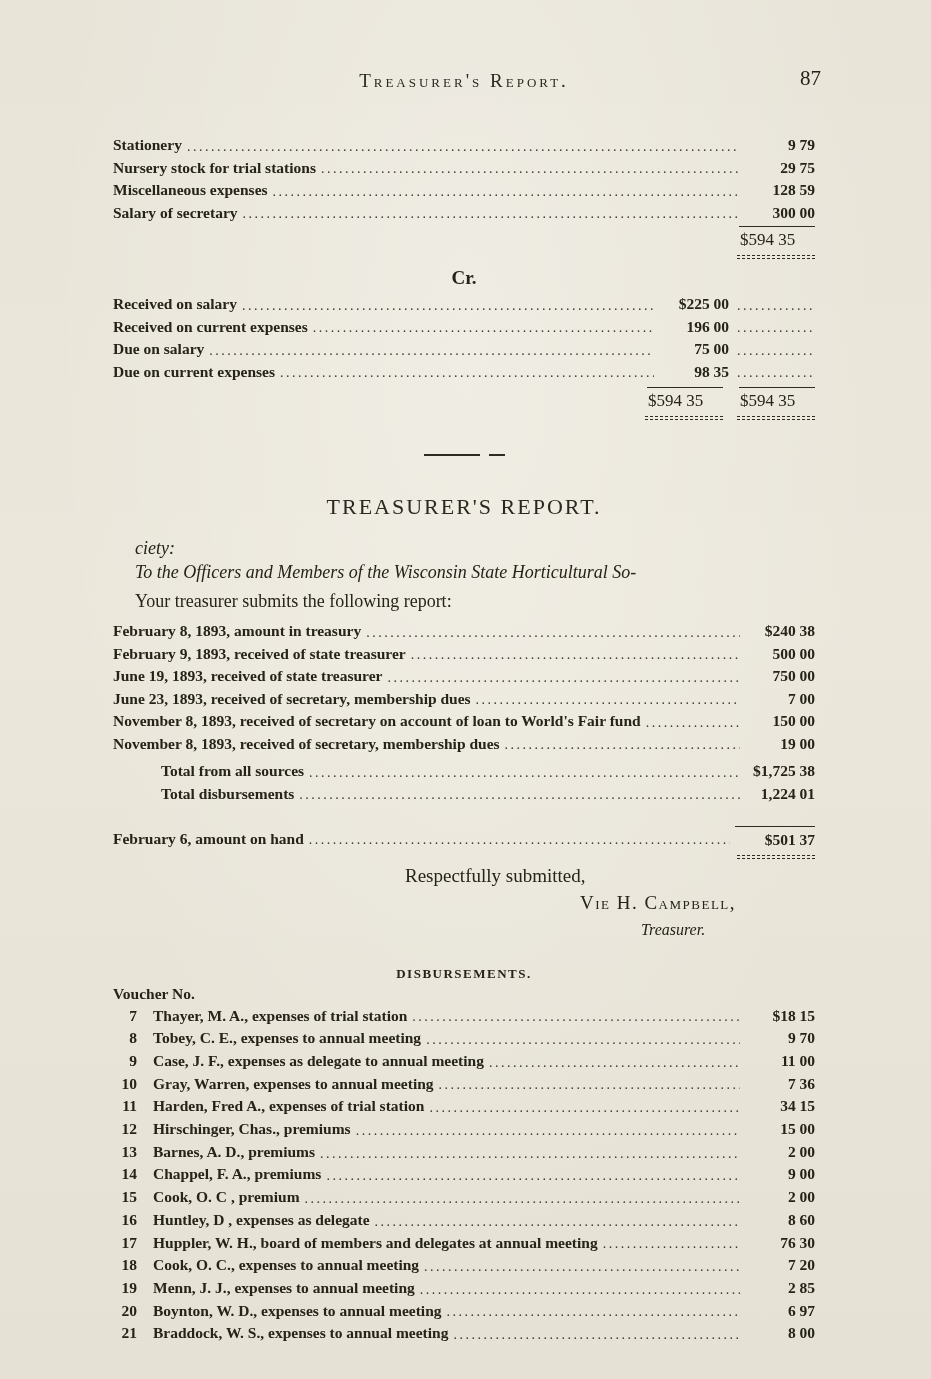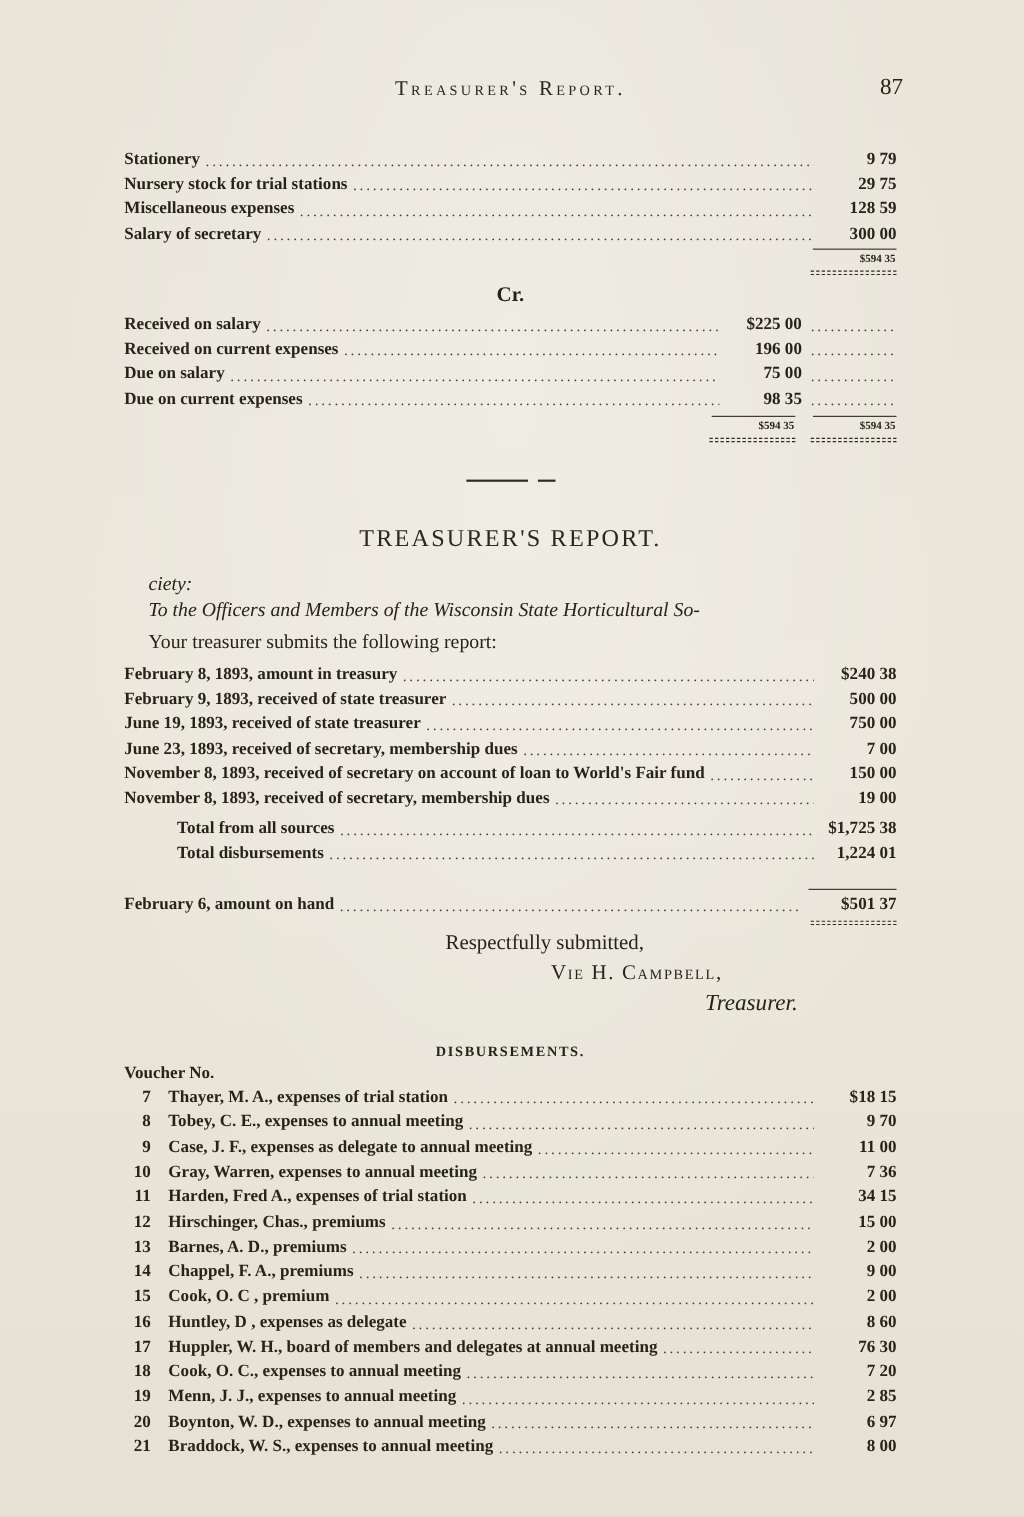--- a/index.html
+++ b/index.html
@@ -18,37 +18,37 @@
 
   
   .running-head { position: relative; height: 26px; margin-bottom: 38px; }
   .head-title {
     position: absolute; left: 50%; transform: translateX(-50%);
     font-variant: small-caps; letter-spacing: 3px; font-size: 19px; color: #2b2820;
   }
   .page-num { position: absolute; right: -6px; top: -4px; font-size: 21px; }
 
   
-  .row { display: flex; align-items: flex-end; font-size: 15.5px; font-weight: bold; line-height: 22.5px; white-space: nowrap; font-family: Liberation Serif, serif; }
+  .row { display: flex; align-items: center; font-size: 15.5px; font-weight: bold; line-height: 22.5px; white-space: nowrap; font-family: Liberation Serif, serif; }
   .lbl { flex: none; }
   .dots { flex: 1 1 auto; overflow: hidden; height: 21px; font-weight: normal; color: #403c32; margin: 0 5px; }
   .dots::before {
     content: "..........................................................................................................................................................";
     letter-spacing: 2.5px; font-size: 14px;
   }
   .amt { flex: none; min-width: 70px; text-align: right; }
   .tail { flex: none; width: 78px; overflow: hidden; height: 21px; font-weight: normal; color: #403c32; margin-left: 8px; }
   .tail::before { content: "......................"; letter-spacing: 2.5px; font-size: 14px; }
 
   
   .total-block { display: flex; flex-direction: column; align-items: flex-end; margin-top: 2px; }
   .total-amt {
-    display: inline-block; min-width: 76px; text-align: right;
+    display: inline-block; min-width: 76px; text-align: left;
     border-top: 1px solid #2e2b23; padding: 3px 1px 2px;
-    font-size: 10px; font-weight: bold;
+    font-size: 17px; font-weight: normal;
   }
   .double-rule { width: 78px; height: 4px; border-top: 1.6px dashed #2e2b23; border-bottom: 1.6px dashed #2e2b23; margin-top: 3px; }
 
   .cr-heading { text-align: center; font-weight: bold; font-size: 19px; margin: 8px 0 4px; }
   .cr-totals { display: flex; justify-content: flex-end; gap: 14px; margin-top: 4px; }
   .cr-total-col { display: flex; flex-direction: column; align-items: flex-end; }
 
   
   .divider { display: flex; justify-content: center; align-items: center; gap: 9px; margin-top: 34px; }
   .divider-long { width: 56px; border-top: 2px solid #2e2b23; }
@@ -60,22 +60,22 @@
   .salutation span { display: block; padding-left: 22px; }
   .intro { padding-left: 22px; font-size: 18px; line-height: 24px; margin: 5px 0 7px; }
   .summary { margin-top: 5px; }
   .summary .lbl { padding-left: 48px; }
   .balance { margin-top: 21px; }
   .balance .amt { border-top: 1px solid #2e2b23; padding-top: 2px; min-width: 80px; }
   .balance-rule-wrap { display: flex; justify-content: flex-end; }
 
   
   .sig-line1 { margin-top: 4px; padding-left: 292px; font-size: 19px; line-height: 26px; }
-  .sig-line2 { padding-left: 388px; font-variant: small-caps; letter-spacing: 1.5px; font-size: 19px; line-height: 27px; }
-  .sig-line3 { padding-left: 528px; font-style: italic; font-size: 21px; line-height: 27px; }
+  .sig-line2 { padding-left: 388px; font-variant: small-caps; letter-spacing: 1.5px; font-size: 19px; line-height: 27px; text-align: center; }
+  .sig-line3 { padding-left: 528px; font-style: italic; font-size: 16px; line-height: 27px; }
 
   
   .disb-heading { text-align: center; font-size: 13px; letter-spacing: 1.5px; font-weight: bold; margin-top: 22px; line-height: 18px; }
   .voucher-label { font-size: 15.5px; font-weight: bold; line-height: 21px; margin-bottom: 1px; }
   .disb .row { line-height: 22.7px; }
   .vno { flex: none; width: 24px; text-align: right; margin-right: 16px; }
 </style>
 </head>
 <body>
 

